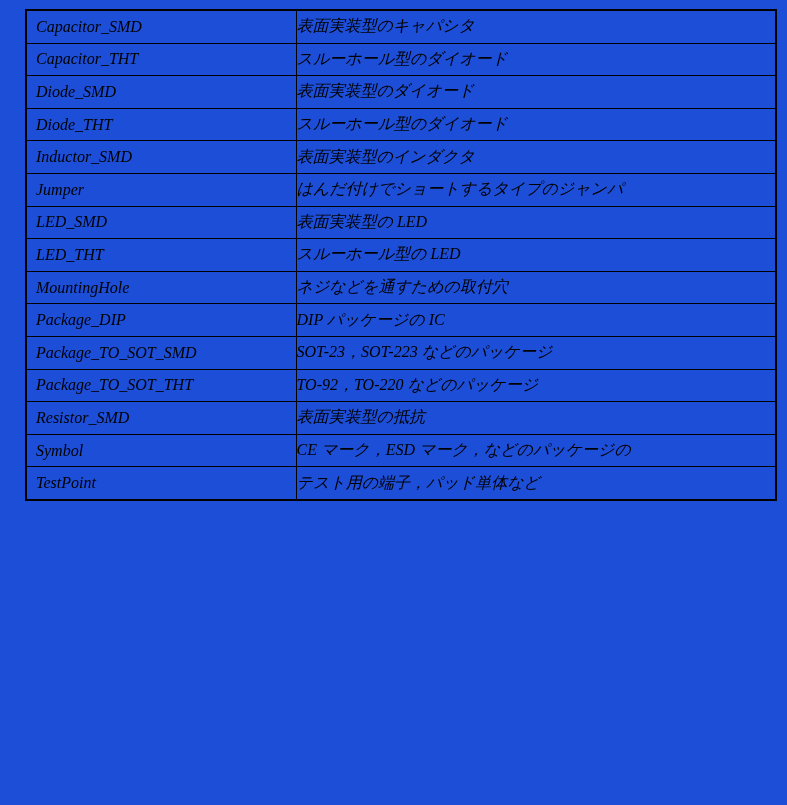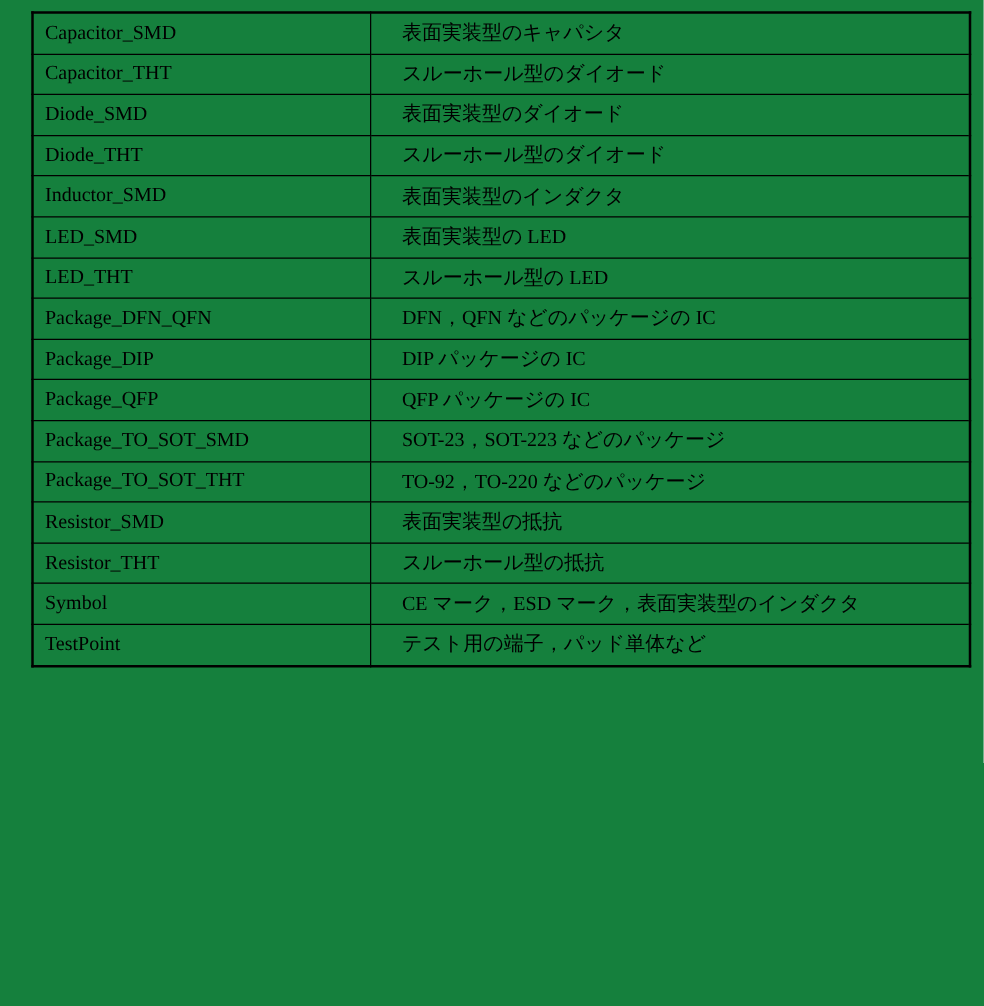--- a/index.html
+++ b/index.html
@@ -7,21 +7,22 @@
     padding: 0;
     background: #ffffff;
     width: 787px;
     height: 805px;
     overflow: hidden;
   }
   .page {
     position: relative;
     width: 787px;
     height: 805px;
-    background: #15803d;
+    background: #1d4ed8;
+    font-style: italic;
   }
   table.lib-table {
     position: absolute;
     left: 25px;
     top: 9px;
     width: 750px;
     border-collapse: collapse;
     table-layout: fixed;
     font-family: "Liberation Serif", "DejaVu Serif", serif;
     font-size: 16px;
@@ -32,21 +33,21 @@
   table.lib-table { border: 2px solid #000000; }
   table.lib-table td {
     border: 1px solid #000000;
     height: 31.6px;
     padding: 0 6px 0 9px;
     vertical-align: middle;
     white-space: nowrap;
     overflow: hidden;
   }
   table.lib-table td.col-desc {
-    padding-left: 25px;
+    padding-left: 0;
     margin-top: 40px;
   }
 </style>
 </head>
 <body>
 
 <div class="page">
   <table class="lib-table">
     <colgroup>
       <col class="c1">
@@ -75,72 +76,68 @@
     <td class="col-name">Diode_THT</td>
     <td class="col-desc">スルーホール型のダイオード</td>
   </tr>
 
   <tr>
     <td class="col-name">Inductor_SMD</td>
     <td class="col-desc">表面実装型のインダクタ</td>
   </tr>
 
 
+  <tr>
+    <td class="col-name">Jumper</td>
+    <td class="col-desc">はんだ付けでショートするタイプのジャンパ</td>
+  </tr>
 
   <tr>
     <td class="col-name">LED_SMD</td>
     <td class="col-desc">表面実装型の LED</td>
   </tr>
 
   <tr>
     <td class="col-name">LED_THT</td>
     <td class="col-desc">スルーホール型の LED</td>
   </tr>
 
+  <tr>
+    <td class="col-name">MountingHole</td>
+    <td class="col-desc">ネジなどを通すための取付穴</td>
+  </tr>
 
-  <tr>
-    <td class="col-name">Package_DFN_QFN</td>
-    <td class="col-desc">DFN，QFN などのパッケージの IC</td>
-  </tr>
 
   <tr>
     <td class="col-name">Package_DIP</td>
     <td class="col-desc">DIP パッケージの IC</td>
   </tr>
 
-  <tr>
-    <td class="col-name">Package_QFP</td>
-    <td class="col-desc">QFP パッケージの IC</td>
-  </tr>
 
 
 
   <tr>
     <td class="col-name">Package_TO_SOT_SMD</td>
     <td class="col-desc">SOT-23，SOT-223 などのパッケージ</td>
   </tr>
 
   <tr>
     <td class="col-name">Package_TO_SOT_THT</td>
     <td class="col-desc">TO-92，TO-220 などのパッケージ</td>
   </tr>
 
   <tr>
     <td class="col-name">Resistor_SMD</td>
     <td class="col-desc">表面実装型の抵抗</td>
   </tr>
 
-  <tr>
-    <td class="col-name">Resistor_THT</td>
-    <td class="col-desc">スルーホール型の抵抗</td>
-  </tr>
 
   <tr>
     <td class="col-name">Symbol</td>
-    <td class="col-desc">CE マーク，ESD マーク，表面実装型のインダクタ</td>
+    <td class="col-desc">CE マーク，ESD マーク，などのパッケージの</td>
   </tr>
 
   <tr>
     <td class="col-name">TestPoint</td>
     <td class="col-desc">テスト用の端子，パッド単体など</td>
   </tr>
 </tbody>
   </table>
 </div>
 

